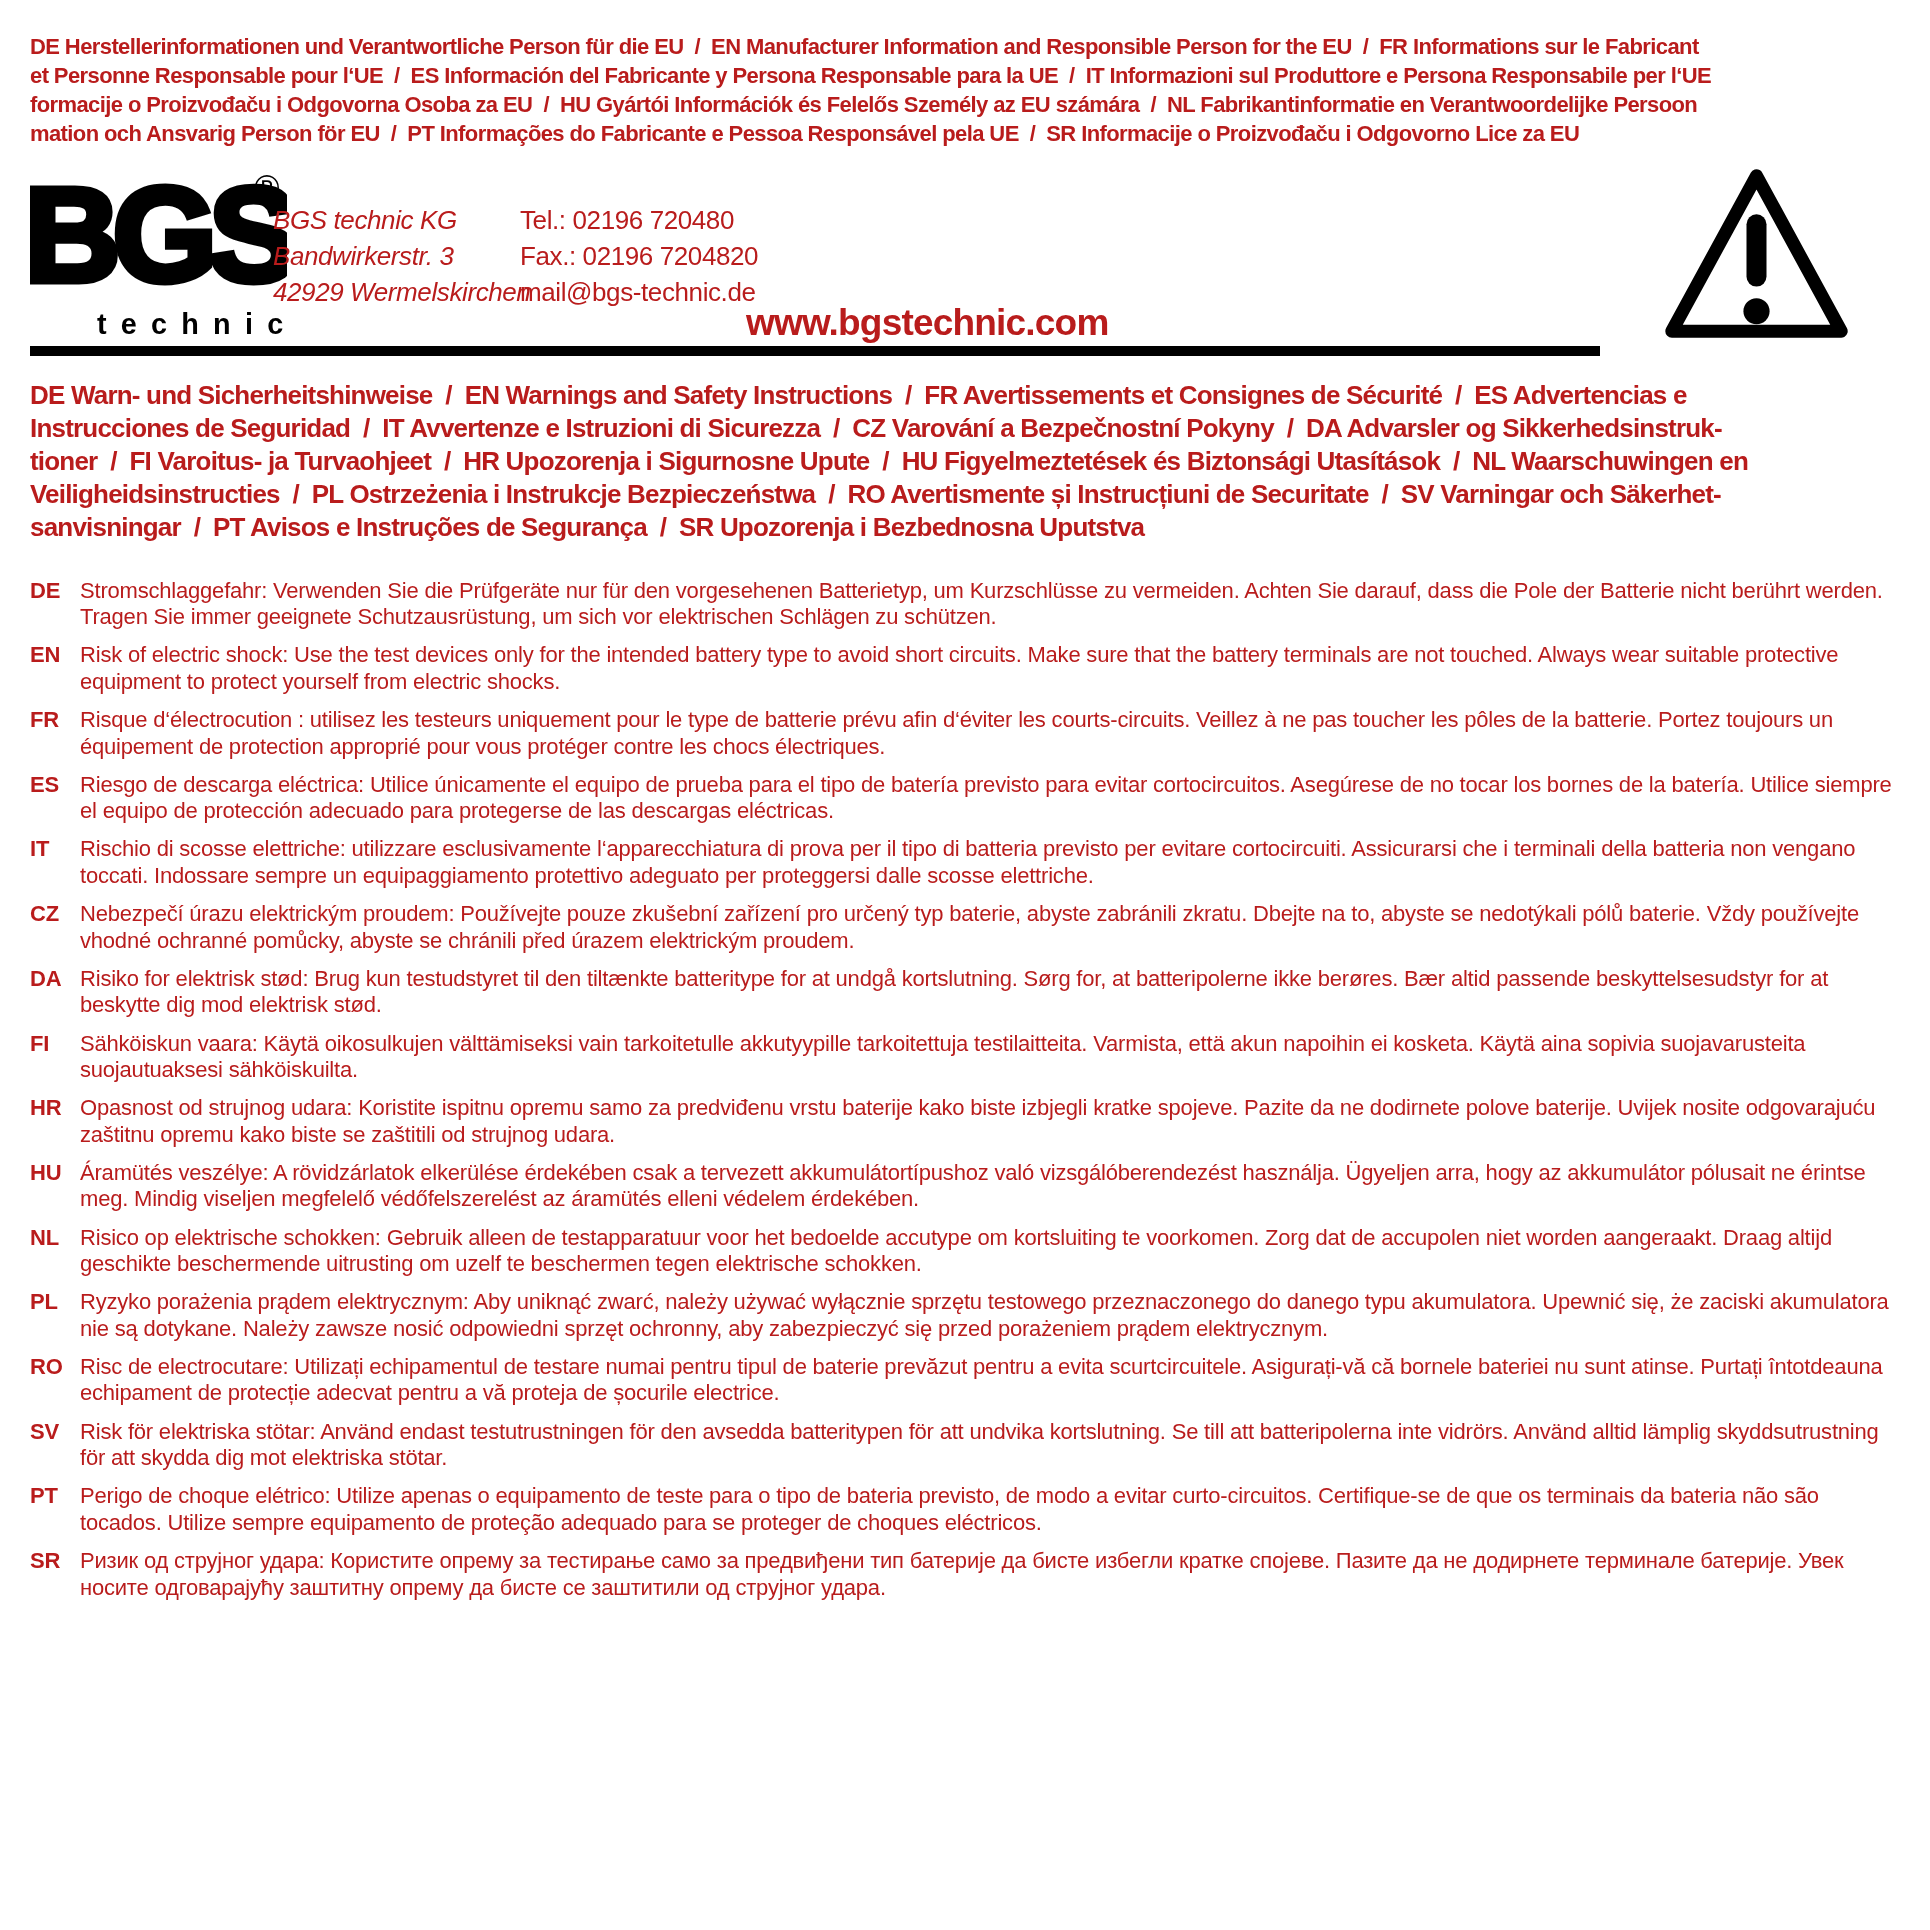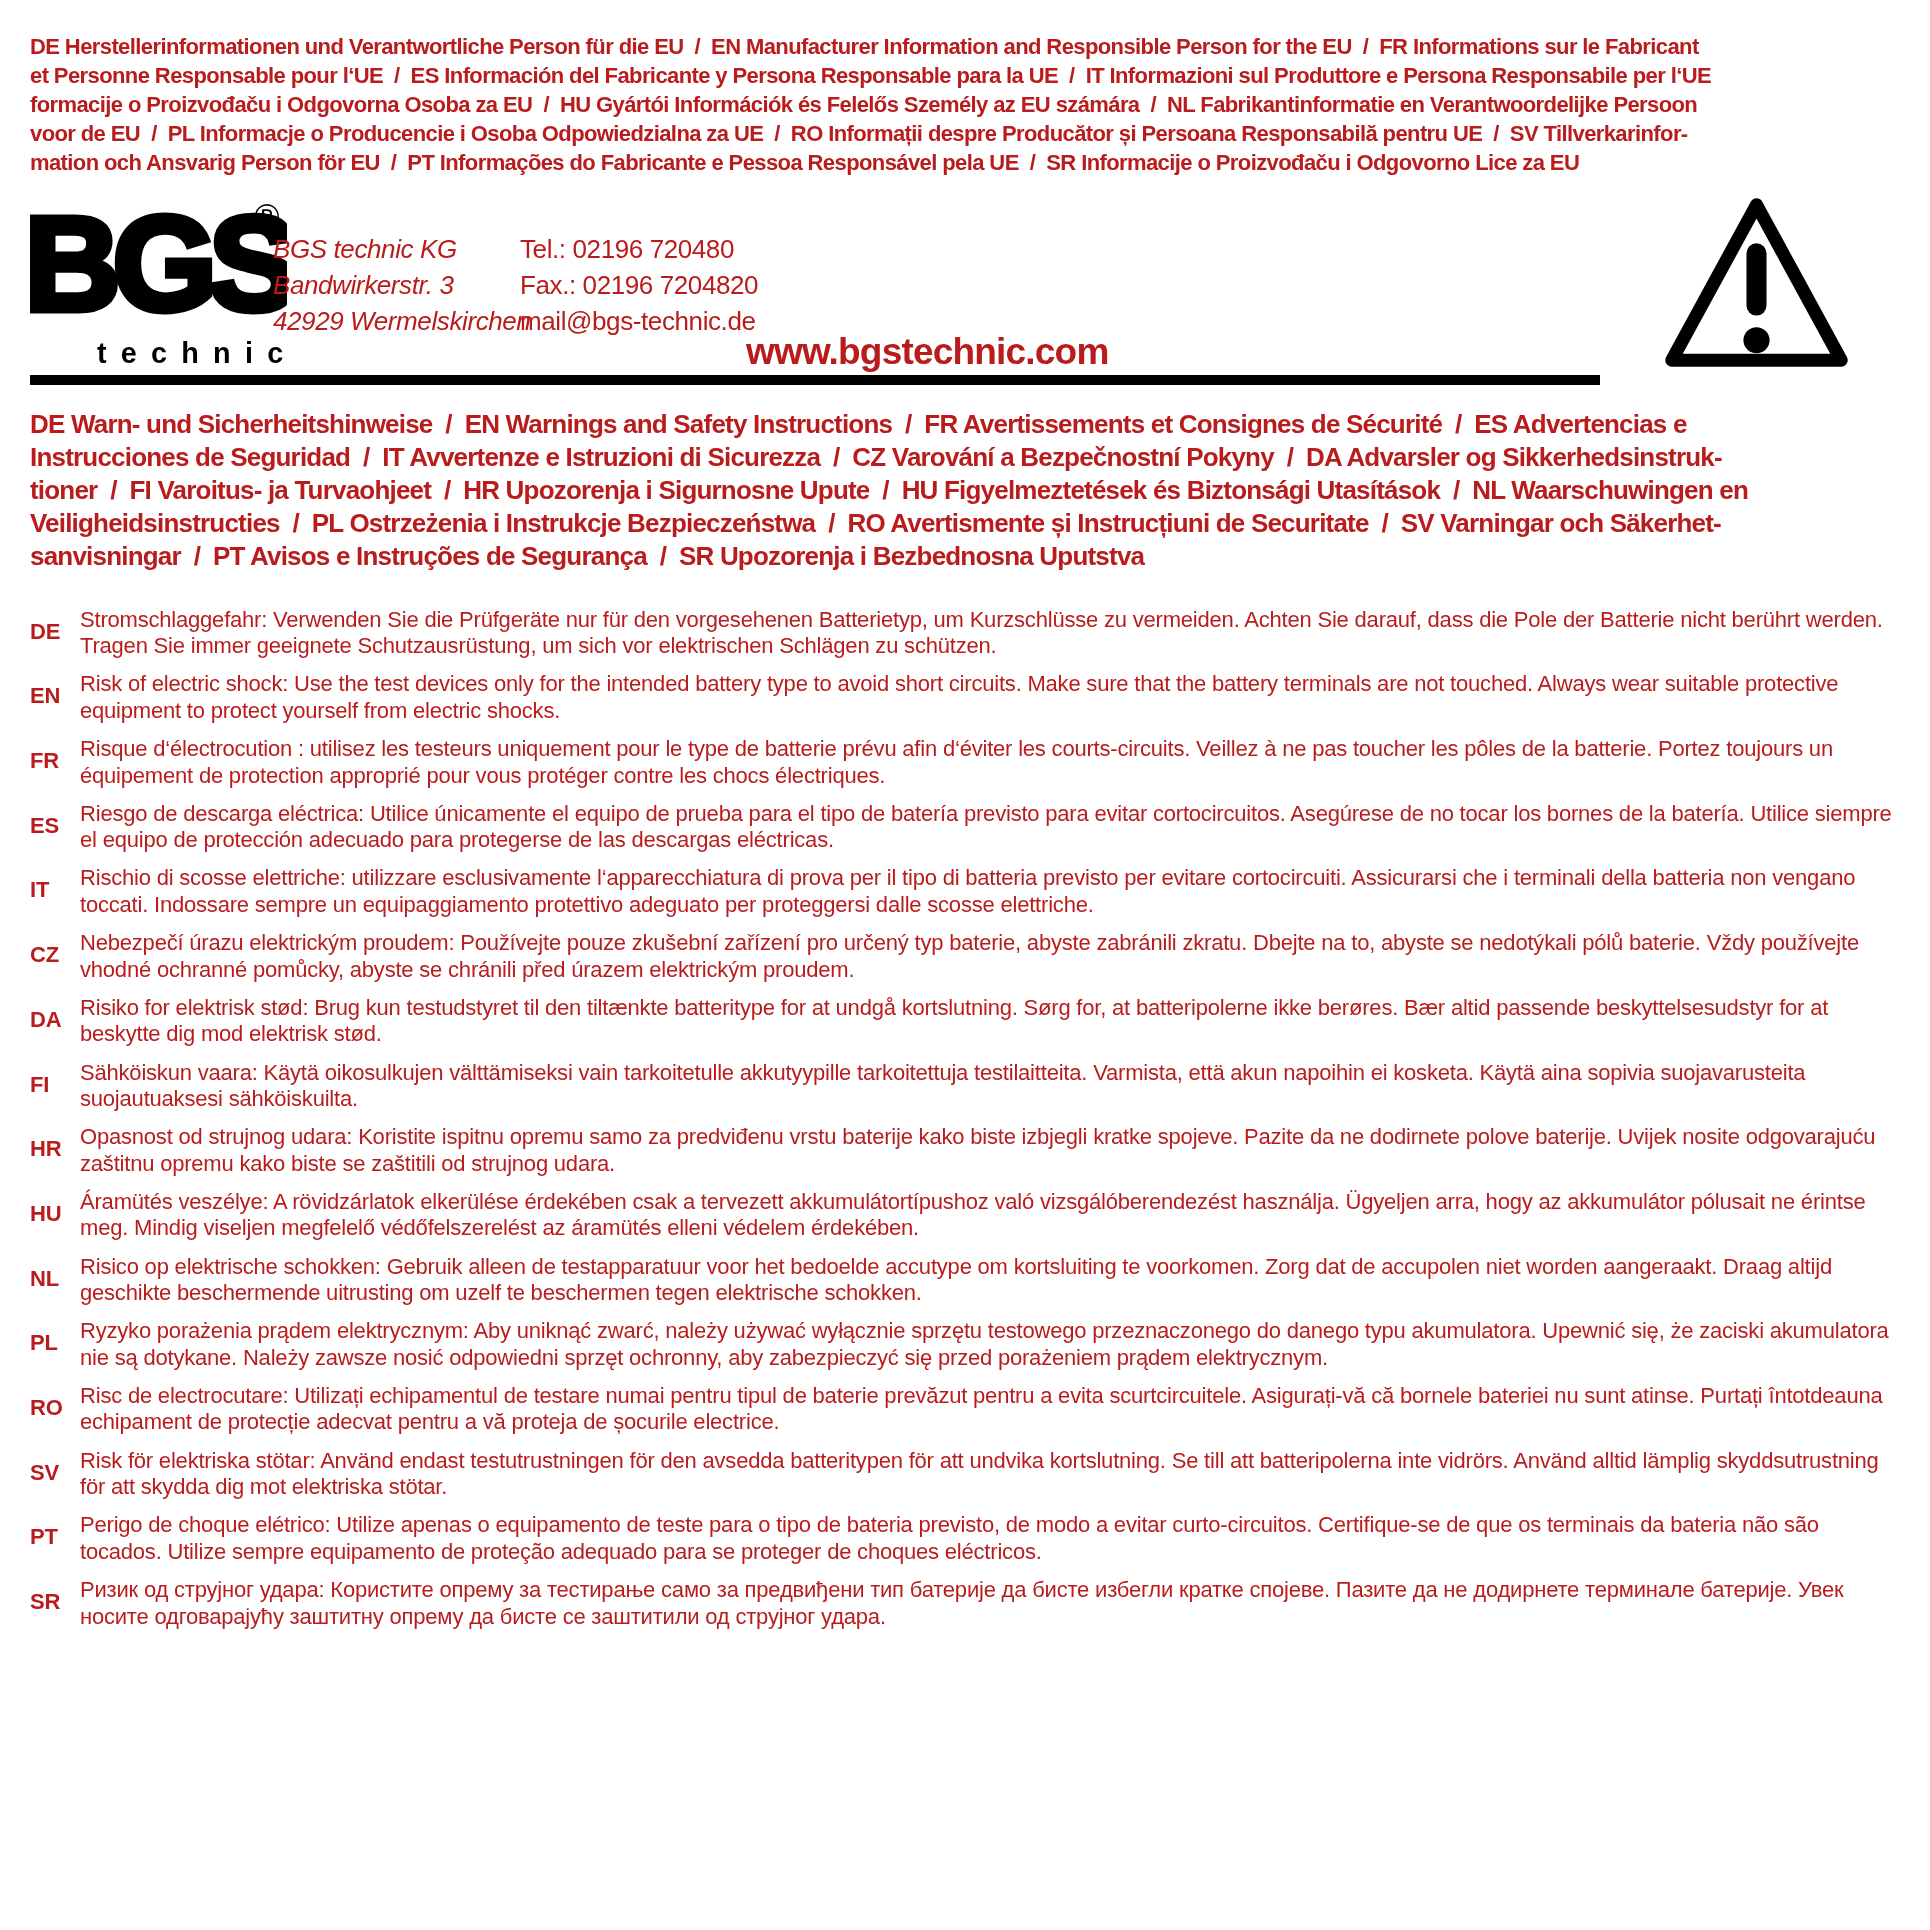--- a/index.html
+++ b/index.html
@@ -33,32 +33,31 @@
     font-size:26px;line-height:33px;font-weight:bold;
     letter-spacing:-0.8px;white-space:pre;
   }
   
   .items{margin-top:34px;}
   .item{
     display:grid;grid-template-columns:50px 1fr;
     margin-bottom:11.7px;
     font-size:22px;line-height:26.5px;letter-spacing:-0.2px;
   }
-  .item .code{font-weight:bold;margin-top:12px;}
+  .item .code{font-weight:bold;}
 </style>
 </head>
 <body>
 
 <div class="page">
 
   <div class="top-header">
     <div class="hline">DE Herstellerinformationen und Verantwortliche Person für die EU  /  EN Manufacturer Information and Responsible Person for the EU  /  FR Informations sur le Fabricant</div>
     <div class="hline">et Personne Responsable pour l‘UE  /  ES Información del Fabricante y Persona Responsable para la UE  /  IT Informazioni sul Produttore e Persona Responsabile per l‘UE</div>
     <div class="hline">formacije o Proizvođaču i Odgovorna Osoba za EU  /  HU Gyártói Információk és Felelős Személy az EU számára  /  NL Fabrikantinformatie en Verantwoordelijke Persoon</div>
-    <div class="hline">voor de EU  /  PL Informacje o Producencie i Osoba Odpowiedzialna za UE  /  RO Informații despre Producător și Persoana Responsabilă pentru UE  /  SV Tillverkarinfor-</div>
     <div class="hline">mation och Ansvarig Person för EU  /  PT Informações do Fabricante e Pessoa Responsável pela UE  /  SR Informacije o Proizvođaču i Odgovorno Lice za EU</div>
   </div>
 
   <div class="brand">
     <svg class="logo-svg" width="257" height="183" viewBox="0 0 330 235">
       <text x="-8" y="152" font-size="172" font-weight="bold" letter-spacing="-10" stroke="#000" stroke-width="9">BGS</text>
       <text x="288" y="48" font-size="44">®</text>
       <text x="86" y="220" font-size="37" font-weight="bold" letter-spacing="4">t e c h n i c</text>
     </svg>
 

